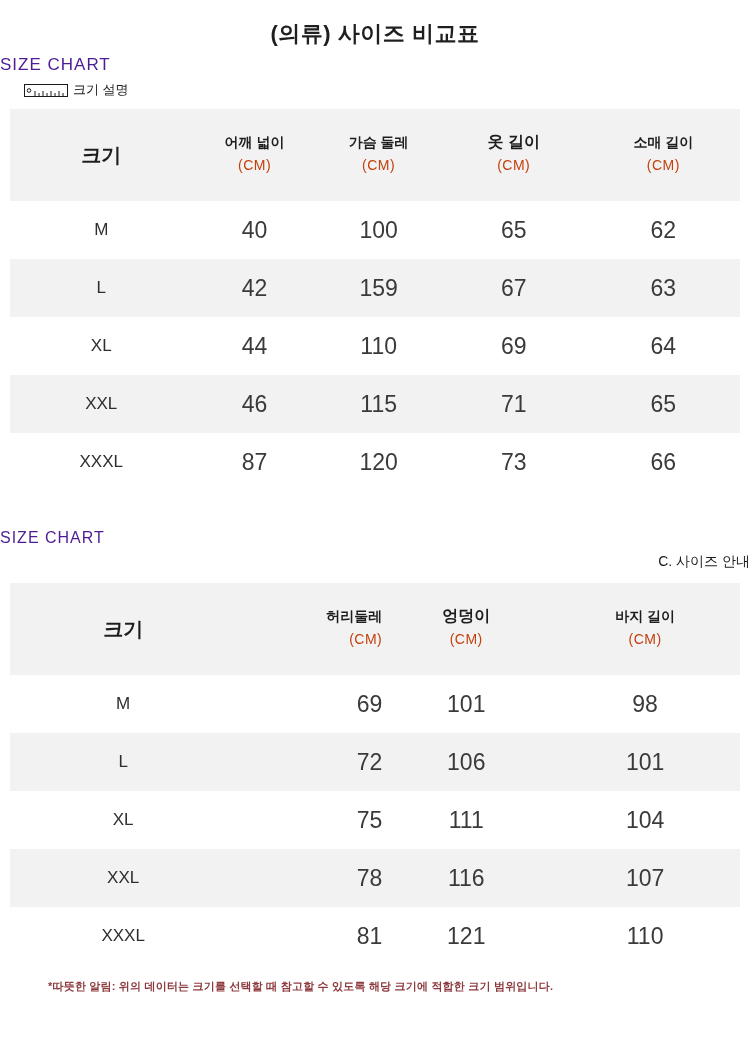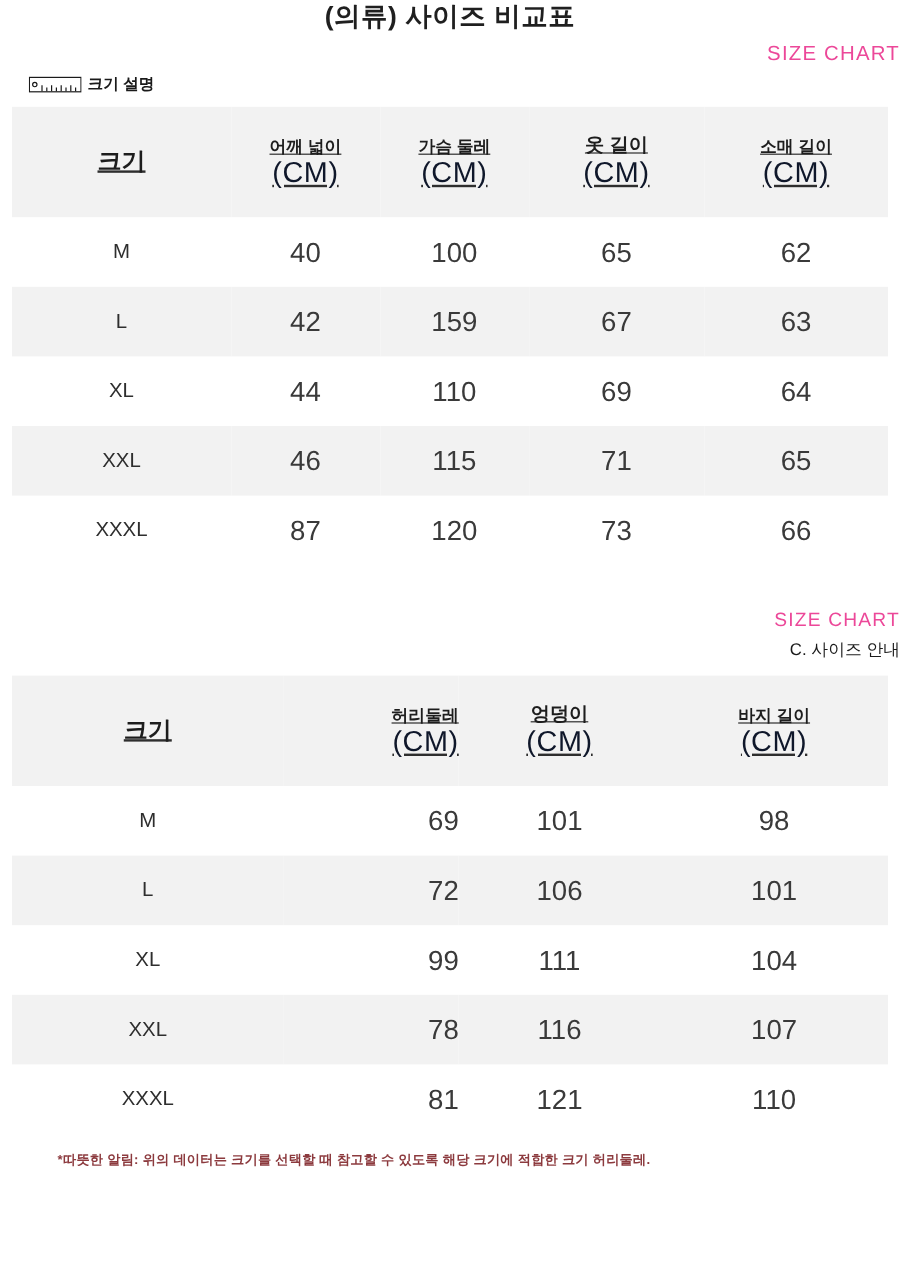--- a/index.html
+++ b/index.html
@@ -3,58 +3,58 @@
 <meta charset="utf-8">
 <style>
   * { margin: 0; padding: 0; box-sizing: border-box; }
   html, body { background: #ffffff; }
   body {
     width: 750px; height: 1057px;
     font-family: "Liberation Sans", "DejaVu Sans", sans-serif;
     color: #2e2e2e;
     overflow: hidden;
   }
-  .page { width: 750px; height: 993px; background: #fff; }
+  .page { width: 750px; height: 993px; background: #fff; padding-top: 20px; }
 
   .title-ko {
     text-align: center; font-size: 22px; font-weight: 700;
     color: #1f1f1f; letter-spacing: 0.5px; line-height: 28px;
   }
   .title-en {
-    text-align: right; font-size: 17px; font-weight: 400;
-    color: #ec4899; letter-spacing: 1px; margin-top: 6px; line-height: 22px;
+    text-align: left; font-size: 17px; font-weight: 400;
+    color: #4c1d95; letter-spacing: 1px; margin-top: 6px; line-height: 22px;
   }
   .section-2 .title-ko { font-size: 21px; }
   .section-2 .title-en { font-size: 16px; }
 
   .measure-label {
     display: flex; align-items: center; gap: 5px;
     margin: 5px 0 10px 24px;
   }
-  .measure-label .txt { font-size: 13px; font-weight: 700; color: #1a1a1a; }
+  .measure-label .txt { font-size: 13px; font-weight: 400; color: #1a1a1a; }
   .ruler-svg { display: block; }
 
   .pants-label {
     margin: 4px 0 12px 36px;
     font-size: 14px; font-weight: 400; color: #1a1a1a; text-align: right;
   }
 
   table.size-table {
     width: 730px; margin: 0 10px;
     border-collapse: collapse; table-layout: fixed;
   }
-  table.size-table thead tr { background: #f2f2f2; text-decoration: underline; }
+  table.size-table thead tr { background: #f2f2f2; }
   table.size-table th {
     height: 92px; vertical-align: middle; text-align: center;
     font-weight: 400; padding: 0;
   }
   table.size-table th .hlabel { font-size: 14px; font-weight: 700; color: #1d1d1d; line-height: 20px; }
   table.size-table th.emph .hlabel { font-size: 16px; font-weight: 700; }
   table.size-table th.size .hlabel { font-size: 20px; font-weight: 700; }
-  table.size-table th .hunit { font-size: 24px; font-weight: 400; color: #0f172a; line-height: 26px; letter-spacing: 0.5px; }
+  table.size-table th .hunit { font-size: 14px; font-weight: 400; color: #c2410c; line-height: 26px; letter-spacing: 0.5px; }
   table.size-table td {
     height: 58px; text-align: center; vertical-align: middle;
     font-size: 23px; color: #3a3a3a;
   }
   table.size-table td:first-child { font-size: 17px; color: #2e2e2e; }
   table.size-table tbody tr:nth-child(even) { background: #f2f2f2; }
 
   
   table.t5 th:nth-child(1), table.t5 td:nth-child(1) { width: 25%; }
   table.t5 th:nth-child(2), table.t5 td:nth-child(2) { width: 17%; }
@@ -199,35 +199,35 @@
             <td>98</td>
           </tr>
           <tr>
             <td>L</td>
             <td>72</td>
             <td>106</td>
             <td>101</td>
           </tr>
           <tr>
             <td>XL</td>
-            <td>99</td>
+            <td>75</td>
             <td>111</td>
             <td>104</td>
           </tr>
           <tr>
             <td>XXL</td>
             <td>78</td>
             <td>116</td>
             <td>107</td>
           </tr>
           <tr>
             <td>XXXL</td>
             <td>81</td>
             <td>121</td>
             <td>110</td>
           </tr>
         </tbody>
     </table>
   </div>
 
-  <div class="footnote">*따뜻한 알림: 위의 데이터는 크기를 선택할 때 참고할 수 있도록 해당 크기에 적합한 크기 허리둘레.</div>
+  <div class="footnote">*따뜻한 알림: 위의 데이터는 크기를 선택할 때 참고할 수 있도록 해당 크기에 적합한 크기 범위입니다.</div>
 
 </div>
 
 </body></html>

